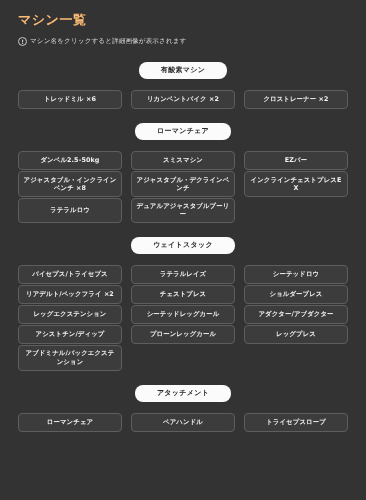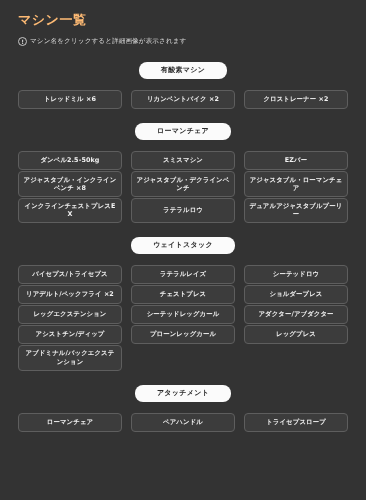--- a/index.html
+++ b/index.html
@@ -136,21 +136,20 @@
       <div class="section">
         <div class="section-head">
           <div class="section-pill">ローマンチェア</div>
         </div>
         <div class="grid">
           <div class="card">ダンベル2.5-50kg</div>
           <div class="card">スミスマシン</div>
           <div class="card">EZバー</div>
           <div class="card tall">アジャスタブル・インクラインベンチ ×8</div>
           <div class="card">アジャスタブル・デクラインベンチ</div>
-          <div class="card">アジャスタブル・ローマンチェア</div>
           <div class="card">インクラインチェストプレスEX</div>
           <div class="card">ラテラルロウ</div>
           <div class="card">デュアルアジャスタブルプーリー</div>
         </div>
       </div>
       <div class="section">
         <div class="section-head">
           <div class="section-pill">ウェイトスタック</div>
         </div>
         <div class="grid">

